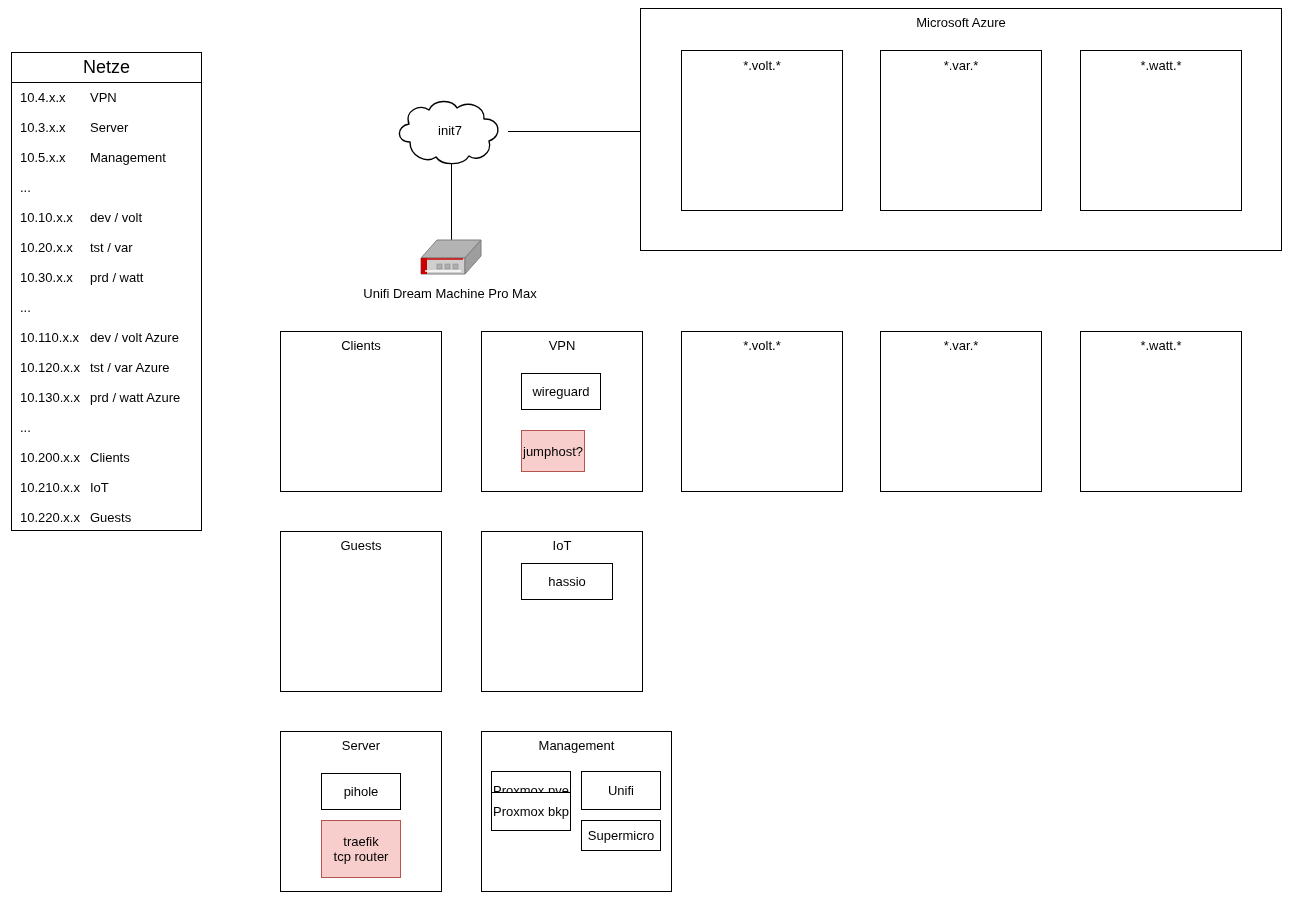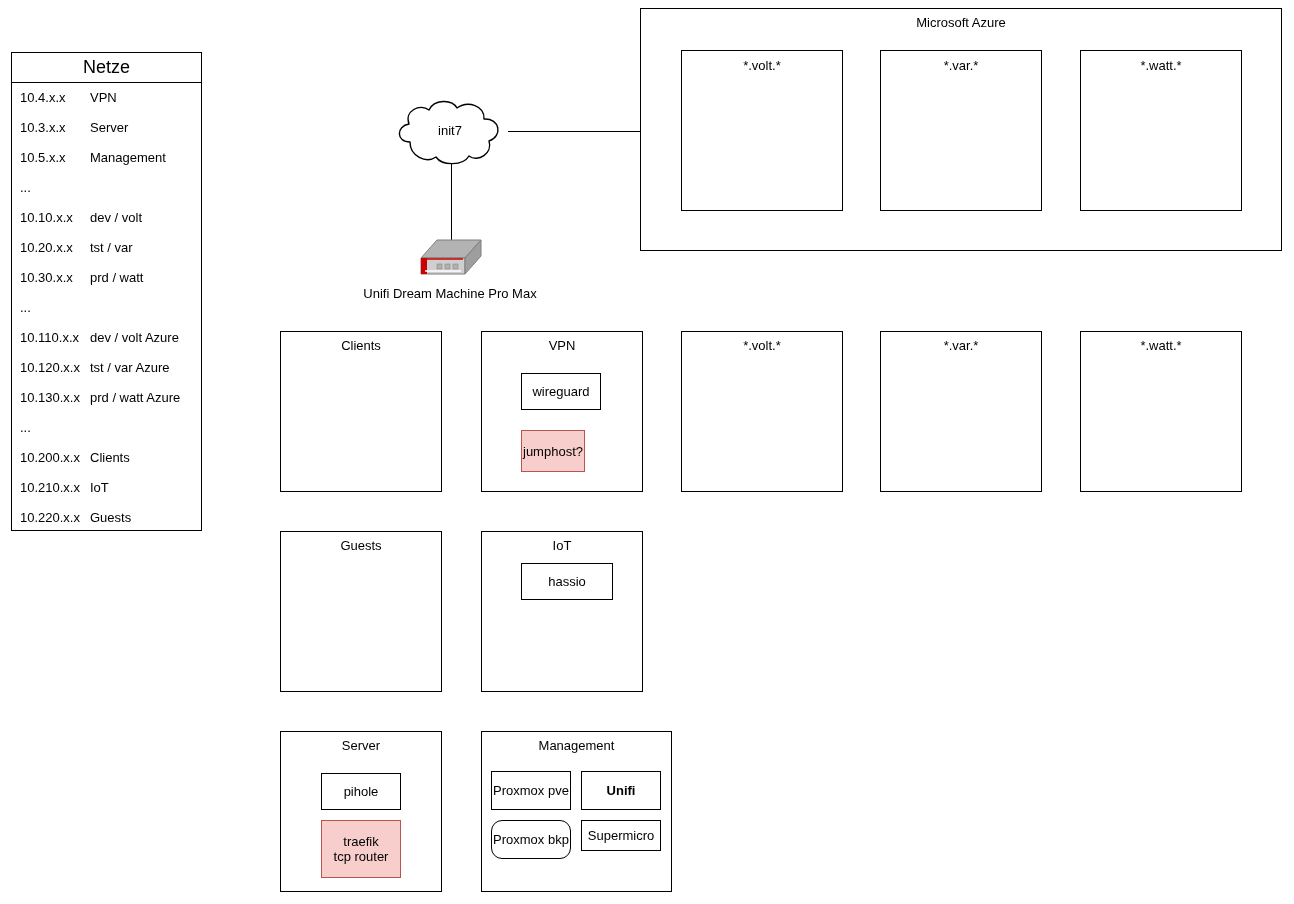--- a/index.html
+++ b/index.html
@@ -293,23 +293,23 @@
     <span style="white-space:pre-line;">traefik
 tcp router</span>
   </div>
 
   <div class="abs group-box" style="left:481px; top:731px; width:191px; height:161px;">
     <div class="group-title">Management</div>
   </div>
   <div class="abs node-box" style="left:491px; top:771px; width:80px; height:39px;">
     <span>Proxmox pve</span>
   </div>
-  <div class="abs node-box" style="left:581px; top:771px; width:80px; height:39px;font-weight:bold;">
+  <div class="abs node-box" style="left:581px; top:771px; width:80px; height:39px;">
     <span>Unifi</span>
   </div>
-  <div class="abs node-box" style="left:491px; top:820px; width:80px; height:39px;border-radius:11px;">
+  <div class="abs node-box" style="left:491px; top:792px; width:80px; height:39px;">
     <span>Proxmox bkp</span>
   </div>
   <div class="abs node-box" style="left:581px; top:820px; width:80px; height:31px;">
     <span>Supermicro</span>
   </div>
 
 </div>
 
 </body></html>

